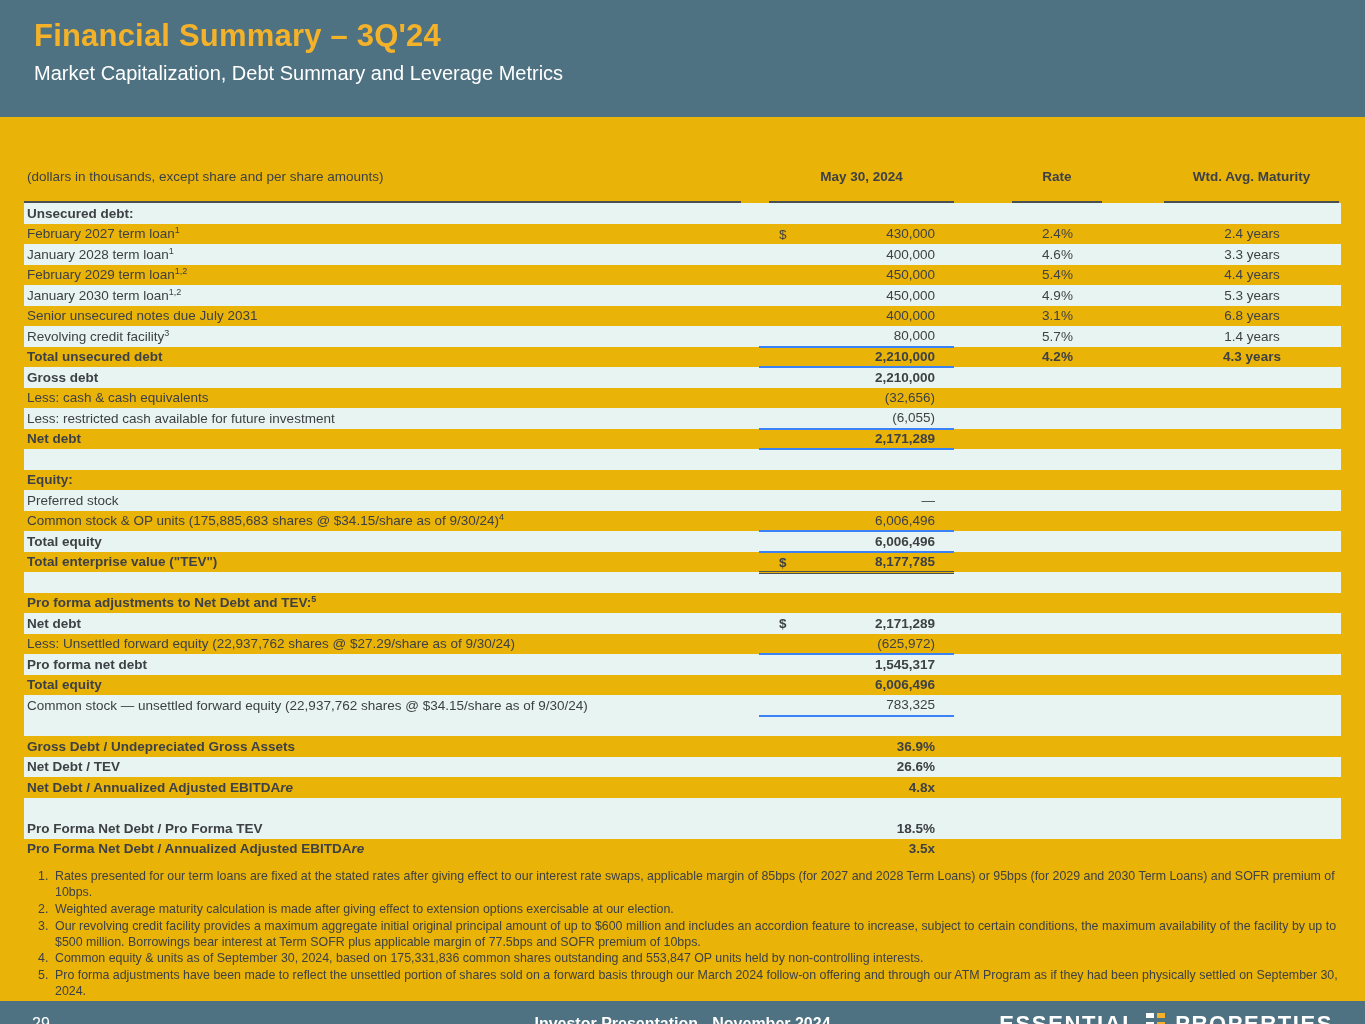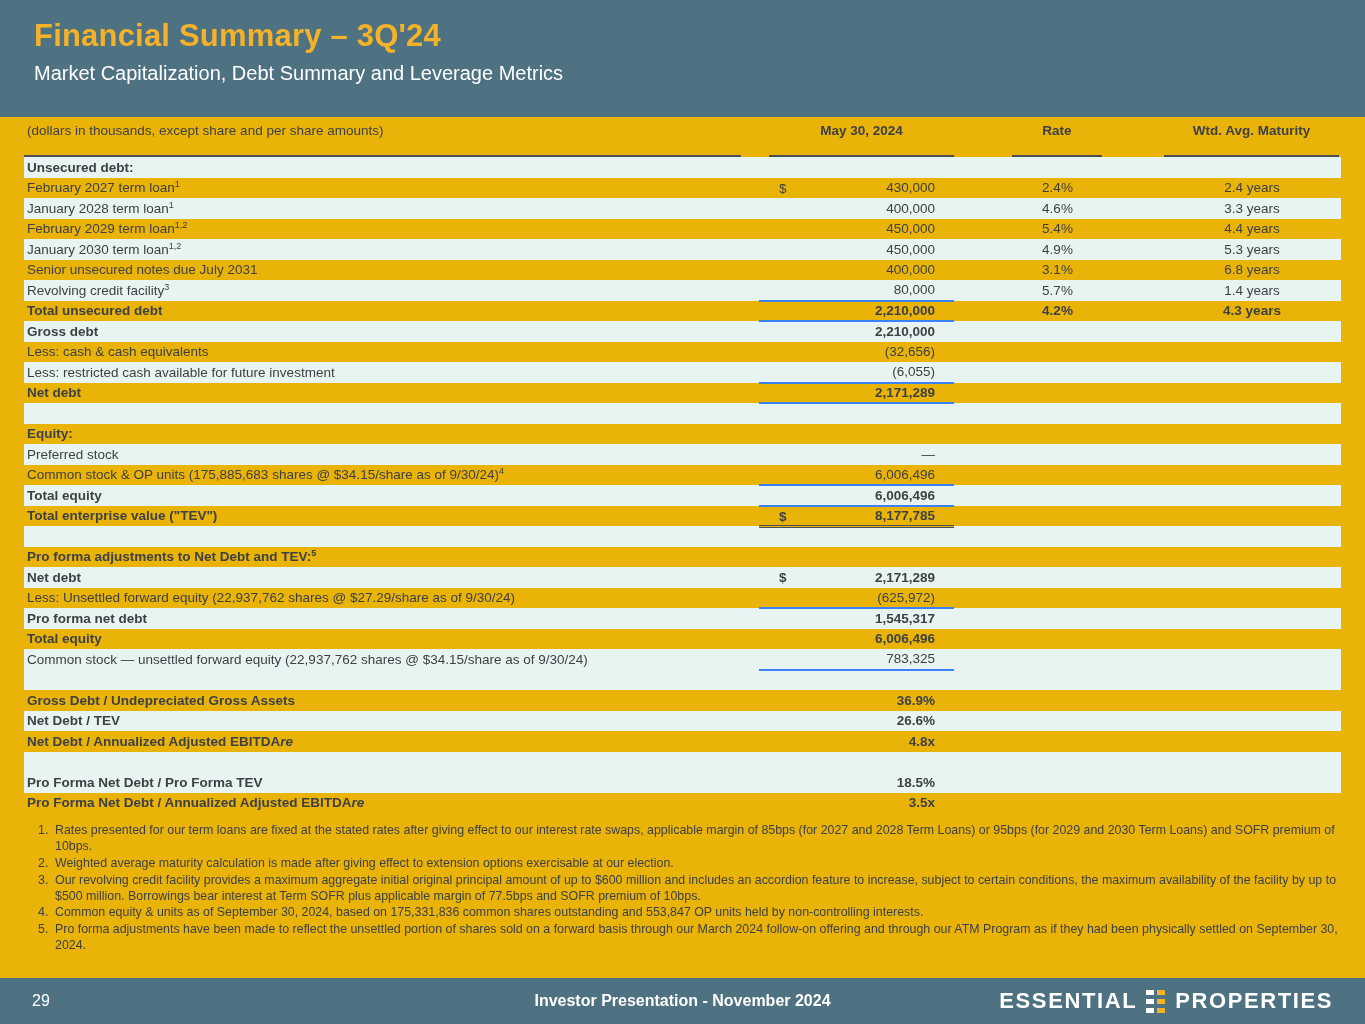--- a/index.html
+++ b/index.html
@@ -19,21 +19,21 @@
   .content { flex:1 1 auto; padding:6px 24px 0 24px; }
 
   table.fin-table { border-collapse:collapse; table-layout:fixed; width:1317px; font-size:13.5px; color:#3d4145; }
   col.c1{width:735px} col.c2{width:195px} col.c3{width:150px} col.c4{width:237px}
 
   thead th { padding:0; vertical-align:bottom; font-size:13.5px; color:#3d4145; font-weight:bold; }
   th .rule { border-bottom:2px solid #4a4f54; padding-bottom:17px; }
   th.h-label { font-weight:normal; text-align:left; }
   th.h-label .rule { margin-right:18px; padding-left:3px; }
   th.h-value .rule { margin-left:10px; text-align:center; }
-  th.h-rate  .rule { margin-left:58px; margin-right:2px; text-align:center; }
+  th.h-rate  .rule { margin-left:58px; margin-right:2px; text-align:center;margin-top:46px; }
   th.h-mat   .rule { margin-left:60px; margin-right:2px; text-align:center; }
 
   tbody td { height:20.5px; padding-top:0; padding-bottom:0; vertical-align:middle; }
   tr.shaded { background:#e8f4f1; }
   tr.bold   { font-weight:bold; }
   td.lbl  { padding-left:3px; white-space:nowrap; overflow:hidden; }
   td.val  { text-align:right; padding-right:19px; position:relative; white-space:nowrap; }
   td.val .dollar { position:absolute; left:20px; top:50%; transform:translateY(-50%); }
   td.val.l-bot { border-bottom:2px solid #3b82f6; }
   td.val.l-dbl { border-bottom:3px double #4a4f54; }

